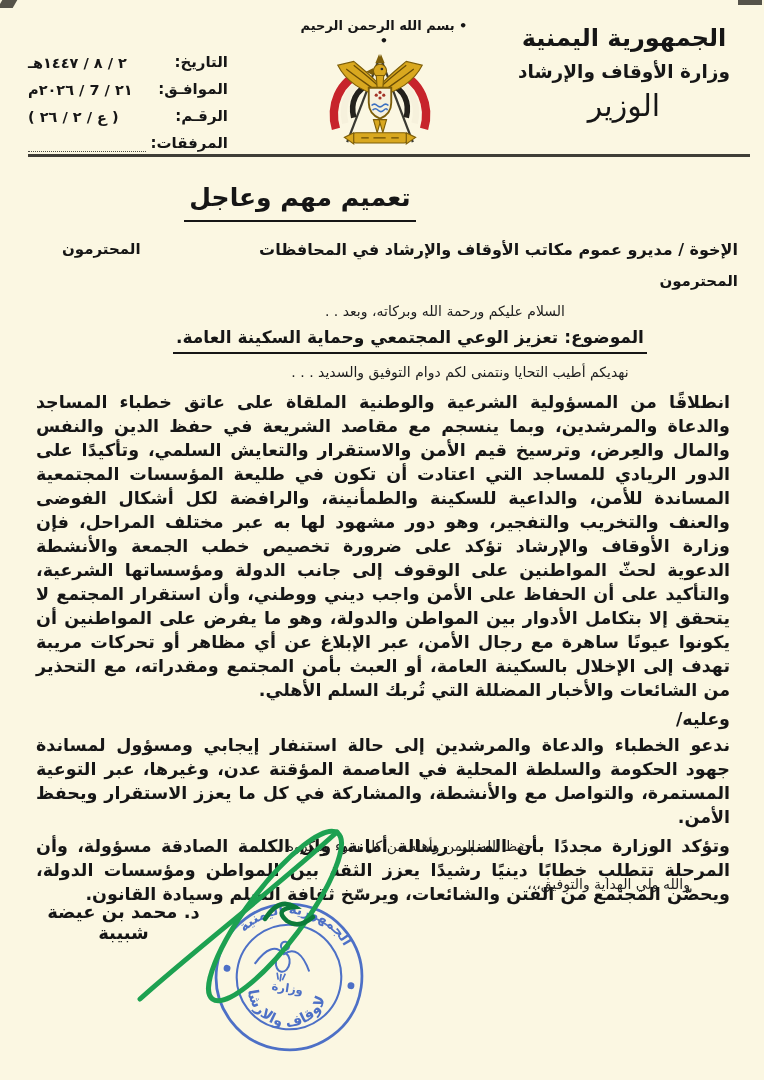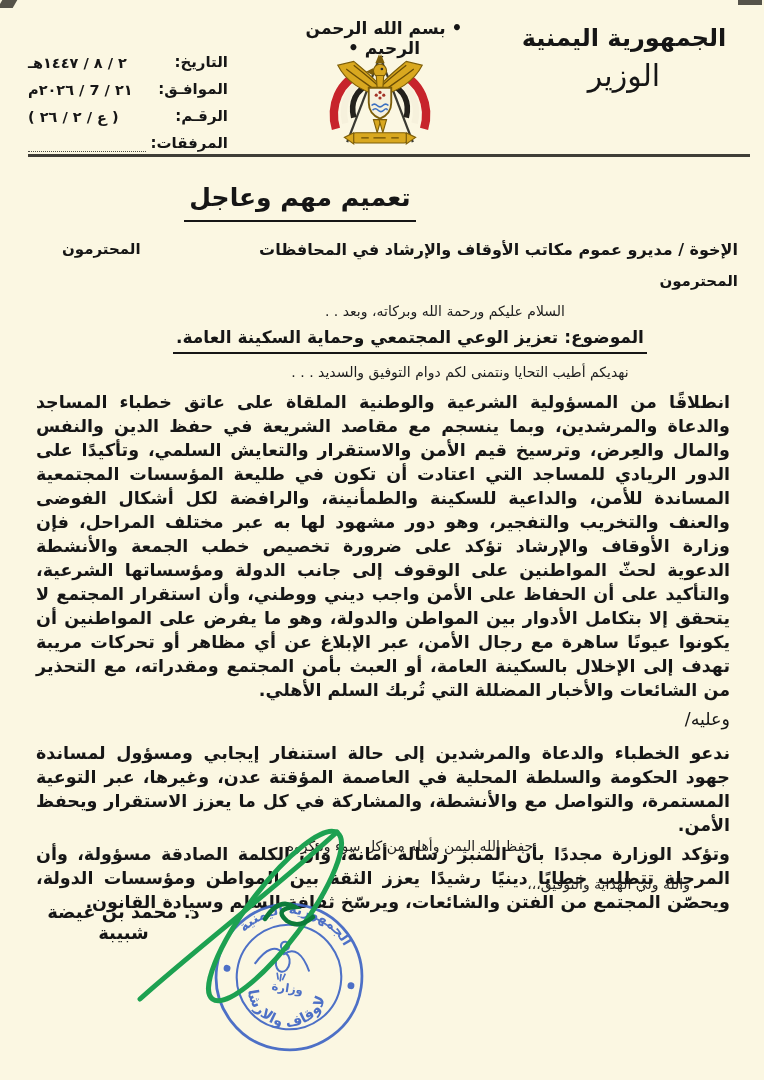--- a/index.html
+++ b/index.html
@@ -19,21 +19,21 @@
   .artifact.tl{left:0;top:0;width:15px;height:8px;transform:skewX(-30deg);}
   .artifact.tr{right:2px;top:0;width:24px;height:5px;}
 
   
   .hdr-right{right:14px;top:24px;width:252px;text-align:center;}
   .republic{font-size:24px;font-weight:600;letter-spacing:0;}
   .ministry{font-size:18.5px;font-weight:800;margin-top:9px;}
   .minister{font-size:30px;font-weight:500;margin-top:6px;}
 
   
-  .basmala{left:296px;top:18px;width:176px;text-align:center;font-size:17px;font-weight:800;}
+  .basmala{left:296px;top:18px;width:176px;text-align:center;font-size:13px;font-weight:800;}
   .basmala::before{content:"• ";}
   .basmala::after{content:" •";}
   .emblem{left:305px;top:46px;}
 
   
   .hdr-left{left:28px;top:44px;width:200px;}
   .field-row{display:flex;justify-content:space-between;align-items:flex-end;height:27px;font-weight:800;}
   .field-row .lbl{font-size:15px;}
   .field-row .val{font-size:14.5px;font-weight:700;}
   .field-row .dots{flex:1;border-bottom:1.6px dotted #4a4a42;height:14px;margin-right:5px;}
@@ -54,21 +54,21 @@
   .salam{left:120px;top:303px;width:650px;}
   .greeting{left:140px;top:364px;width:640px;}
 
   .subject-wrap{left:50px;top:327px;width:720px;text-align:center;}
   .subject{display:inline-block;font-size:17px;font-weight:800;border-bottom:2.2px solid var(--ink);
            padding:0 3px 5px 3px;}
 
   .body-text{left:36px;right:34px;top:390px;text-align:justify;font-size:17.5px;font-weight:700;
              line-height:24px;}
   .body-text p{margin-bottom:5px;}
-  .body-text .transition{margin-bottom:10px;font-weight:400;}
+  .body-text .transition{margin-bottom:2px;font-weight:700;}
 
   .closing1{left:150px;top:838px;width:520px;}
   .closing2{left:170px;top:876px;width:520px;text-align:right;}
 
   .sig-name{left:26px;top:901px;width:195px;text-align:center;font-size:18px;font-weight:800;}
   .sig-title{left:26px;top:948px;width:178px;text-align:center;font-size:17px;font-weight:800;}
 
   .stamp-svg{left:212px;top:900px;opacity:.9;}
   .s-stroke{stroke:var(--stamp_blue);fill:none;}
   .s-fill{fill:var(--stamp_blue);}
@@ -93,20 +93,21 @@
 </head>
 <body>
 
 <div class="page">
 
   <div class="artifact tl"></div>
   <div class="artifact tr"></div>
 
   <div class="abs hdr-right">
     <div class="republic">الجمهورية اليمنية</div>
+    <div class="ministry">وزارة الأوقاف والإرشاد</div>
     <div class="minister">الوزير</div>
   </div>
 
   <div class="abs basmala">بسم الله الرحمن الرحيم</div>
   <svg class="abs emblem" width="150" height="104" viewBox="0 0 160 110">
 
     <line class="e-pole" x1="45" y1="102" x2="78" y2="16"></line>
     <line class="e-pole" x1="115" y1="102" x2="82" y2="16"></line>
     <polygon class="e-golddark" points="75,18 79,8 82,18"></polygon>
     <polygon class="e-golddark" points="78,18 81,8 85,18"></polygon>

